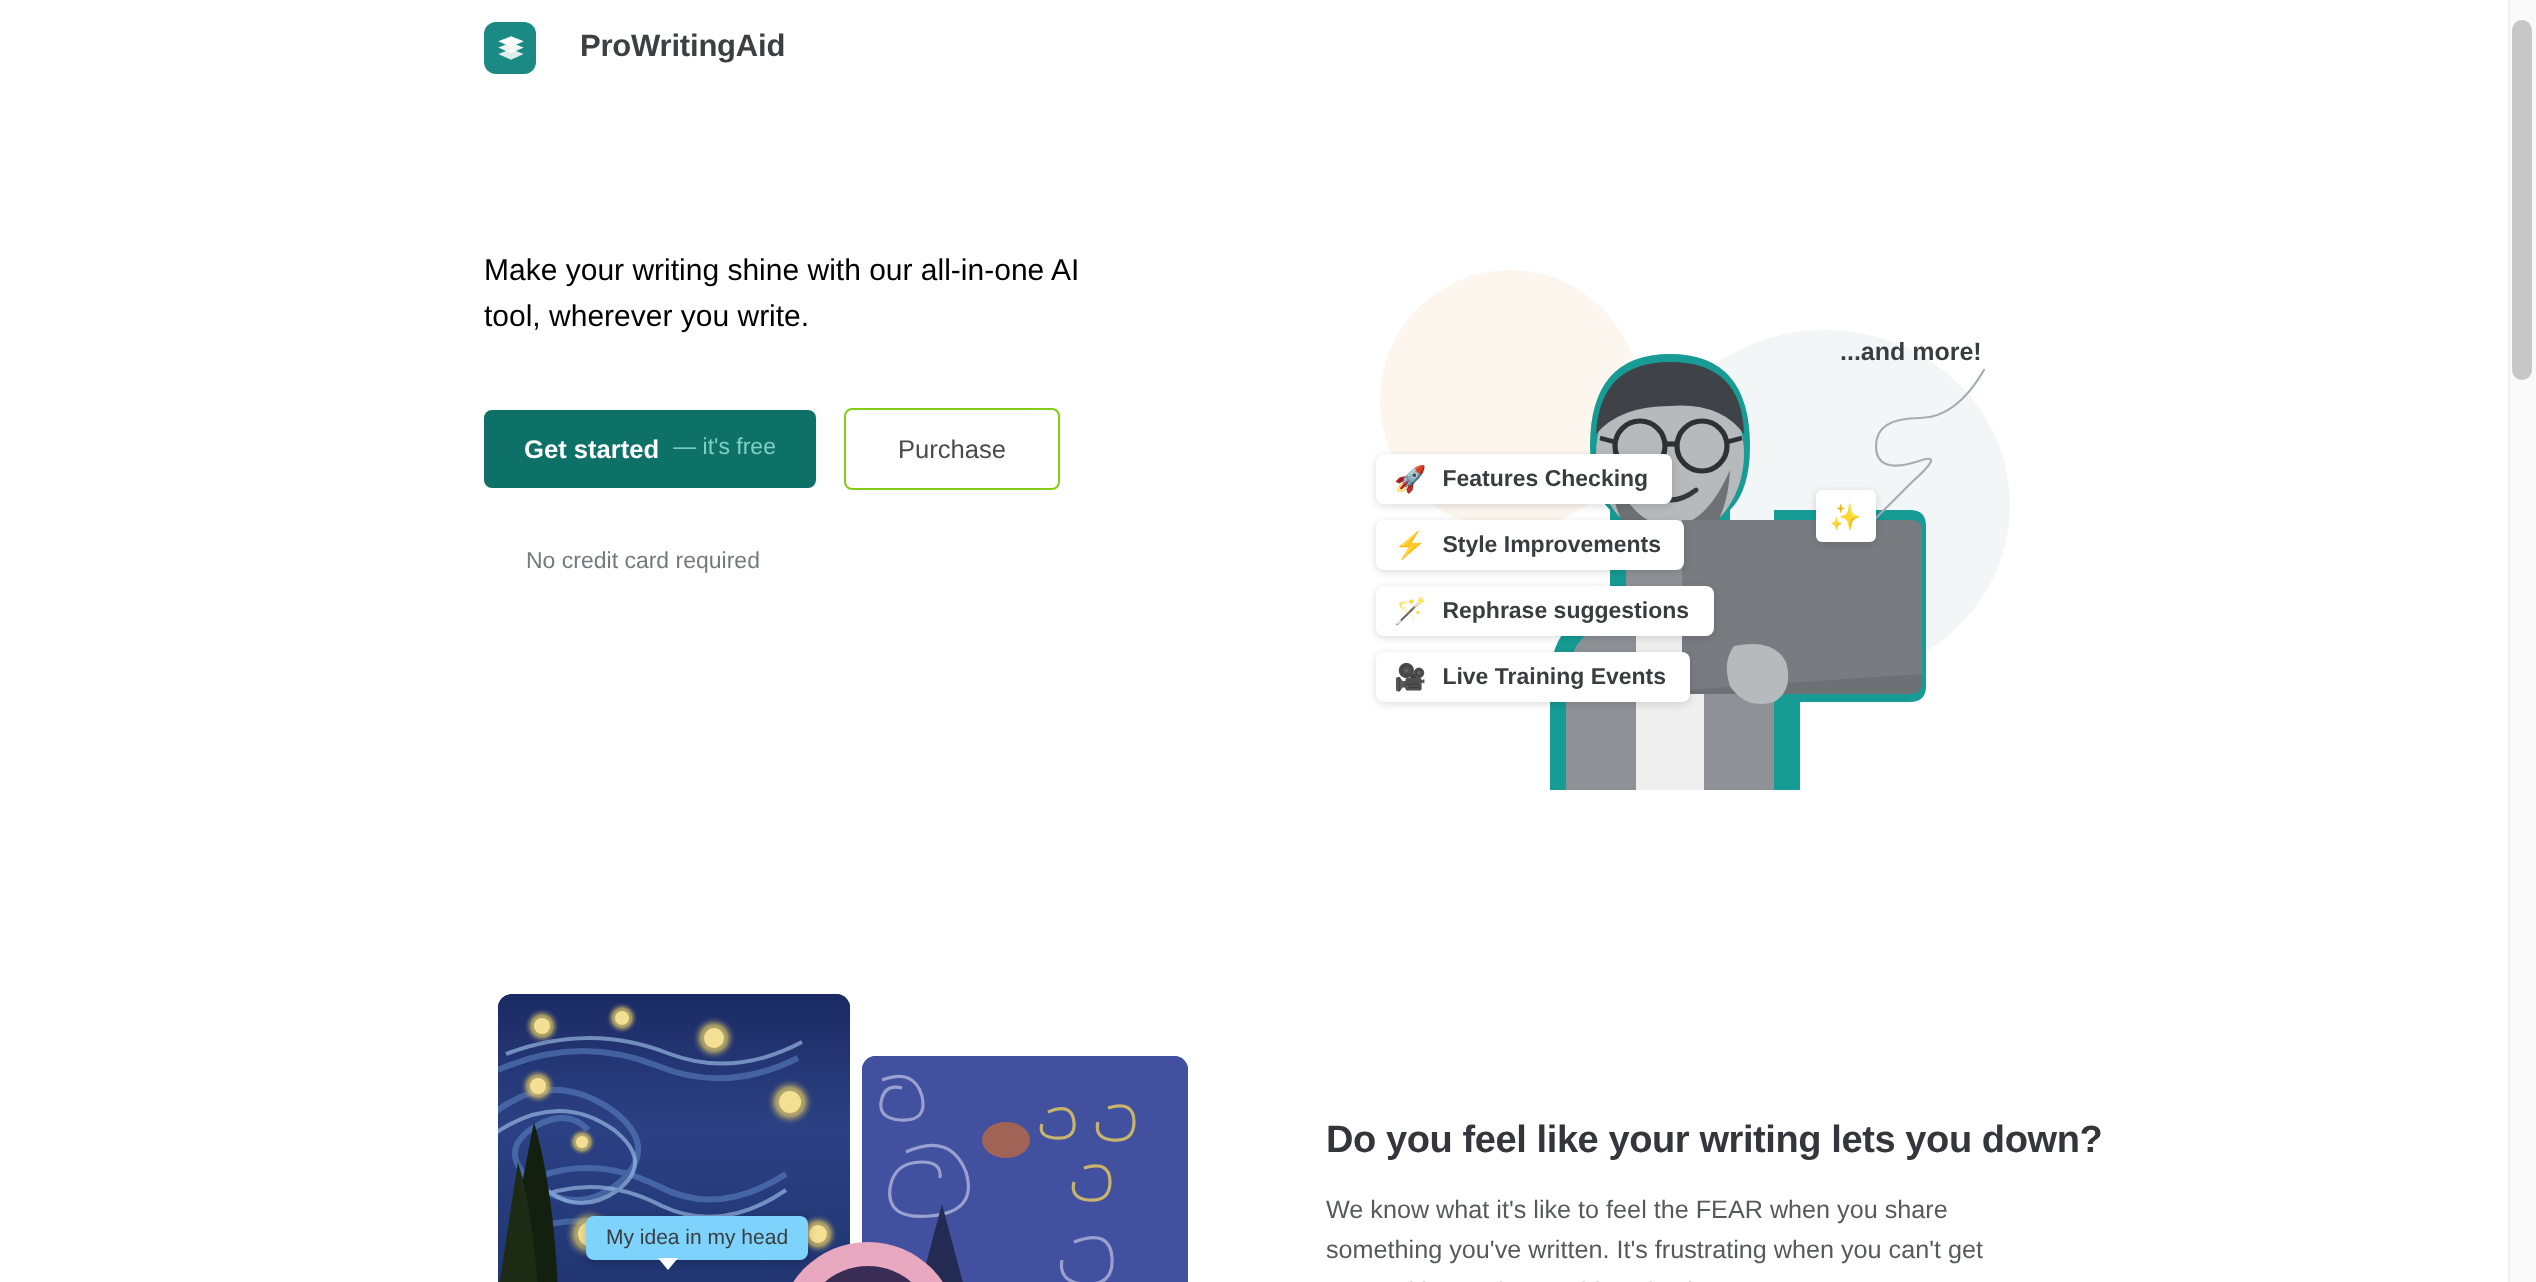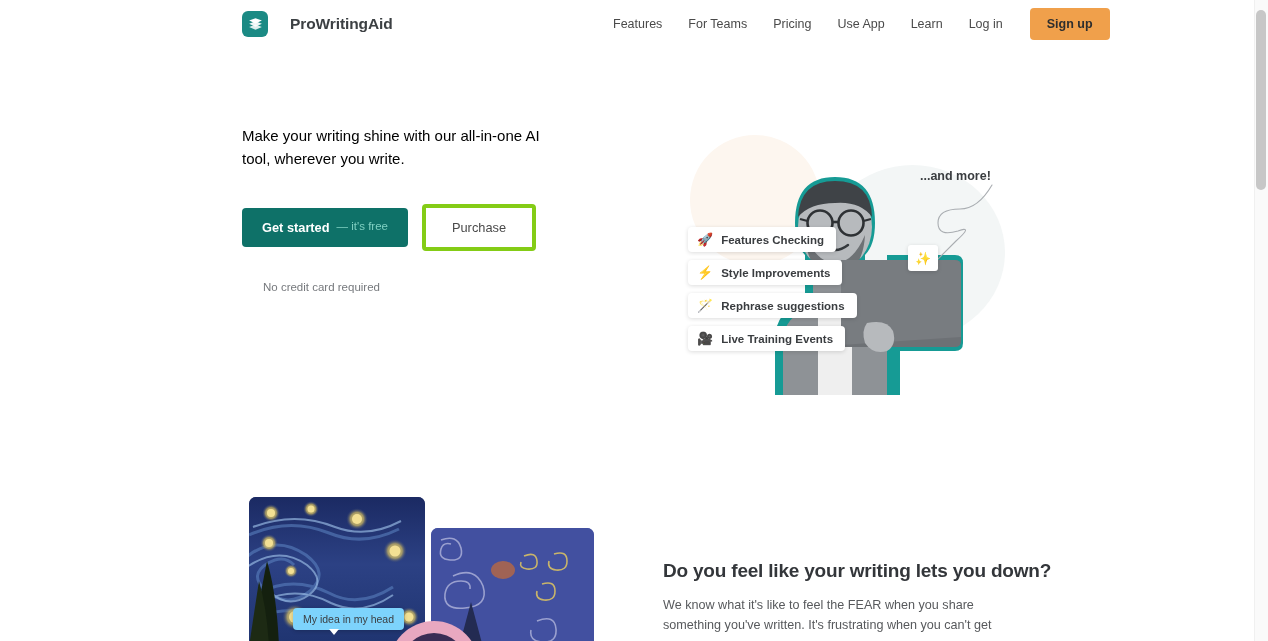--- a/index.html
+++ b/index.html
@@ -71,26 +71,26 @@
     font-size: 15px; line-height: 1.55; color: #000000;
     max-width: 330px;
   }
   .hero-ctas { margin-top: 33px; display: flex; align-items: center; gap: 14px; }
   .btn-primary {
     background: #0e7168; color: #ffffff;
     border: none; border-radius: 4px;
     padding: 12px 20px;
     font-size: 12.8px; font-weight: bold;
     cursor: pointer; white-space: nowrap;
-    display: inline-flex; align-items: flex-start; gap: 7px;
+    display: inline-flex; align-items: center; gap: 7px;
   }
   .btn-primary .free { color: #7fd0c2; font-weight: normal; font-size: 11.5px; }
   .btn-secondary {
     background: #ffffff; color: #4a4a4a;
-    border: 4px solid #84cc16; border-radius: 4px;
+    border: 1px solid #84cc16; border-radius: 4px;
     padding: 12px 26px;
     font-size: 12.8px; cursor: pointer; white-space: nowrap;
   }
   .hero-note {
     margin-top: 30px; font-size: 11.5px; color: #76797d; margin-left: 21px;
   }
 
   
   .hero-art {
     position: absolute; left: 655px; top: 105px;
@@ -215,29 +215,20 @@
       <span class="brand-mark">
         <svg width="17" height="17" viewBox="0 0 24 24" aria-hidden="true">
           <path d="M3 6.5 L12 3 L21 6.5 L12 10.5 Z" fill="#ffffff"></path>
           <path d="M3 11 L12 7.5 L21 11 L12 15 Z" fill="#ffffff" opacity="0.92"></path>
           <path d="M3 15.5 L12 12 L21 15.5 L12 19.5 Z" fill="#ffffff" opacity="0.85"></path>
         </svg>
       </span>
       <span class="brand-name">ProWritingAid</span>
     </div>
 
-    <nav class="nav">
-      <a href="#">Features</a>
-      <a href="#">For Teams</a>
-      <a href="#">Pricing</a>
-      <a href="#">Use App</a>
-      <a href="#">Learn</a>
-      <a href="#">Log in</a>
-      <button class="btn-signup">Sign up</button>
-    </nav>
   </div>
 
   <div class="hero-copy">
     <p class="hero-sub">Make your writing shine with our all-in-one AI tool, wherever you write.</p>
 
     <div class="hero-ctas">
       <button class="btn-primary">
         <span>Get started</span>
         <span class="free">— it's free</span>
       </button>

